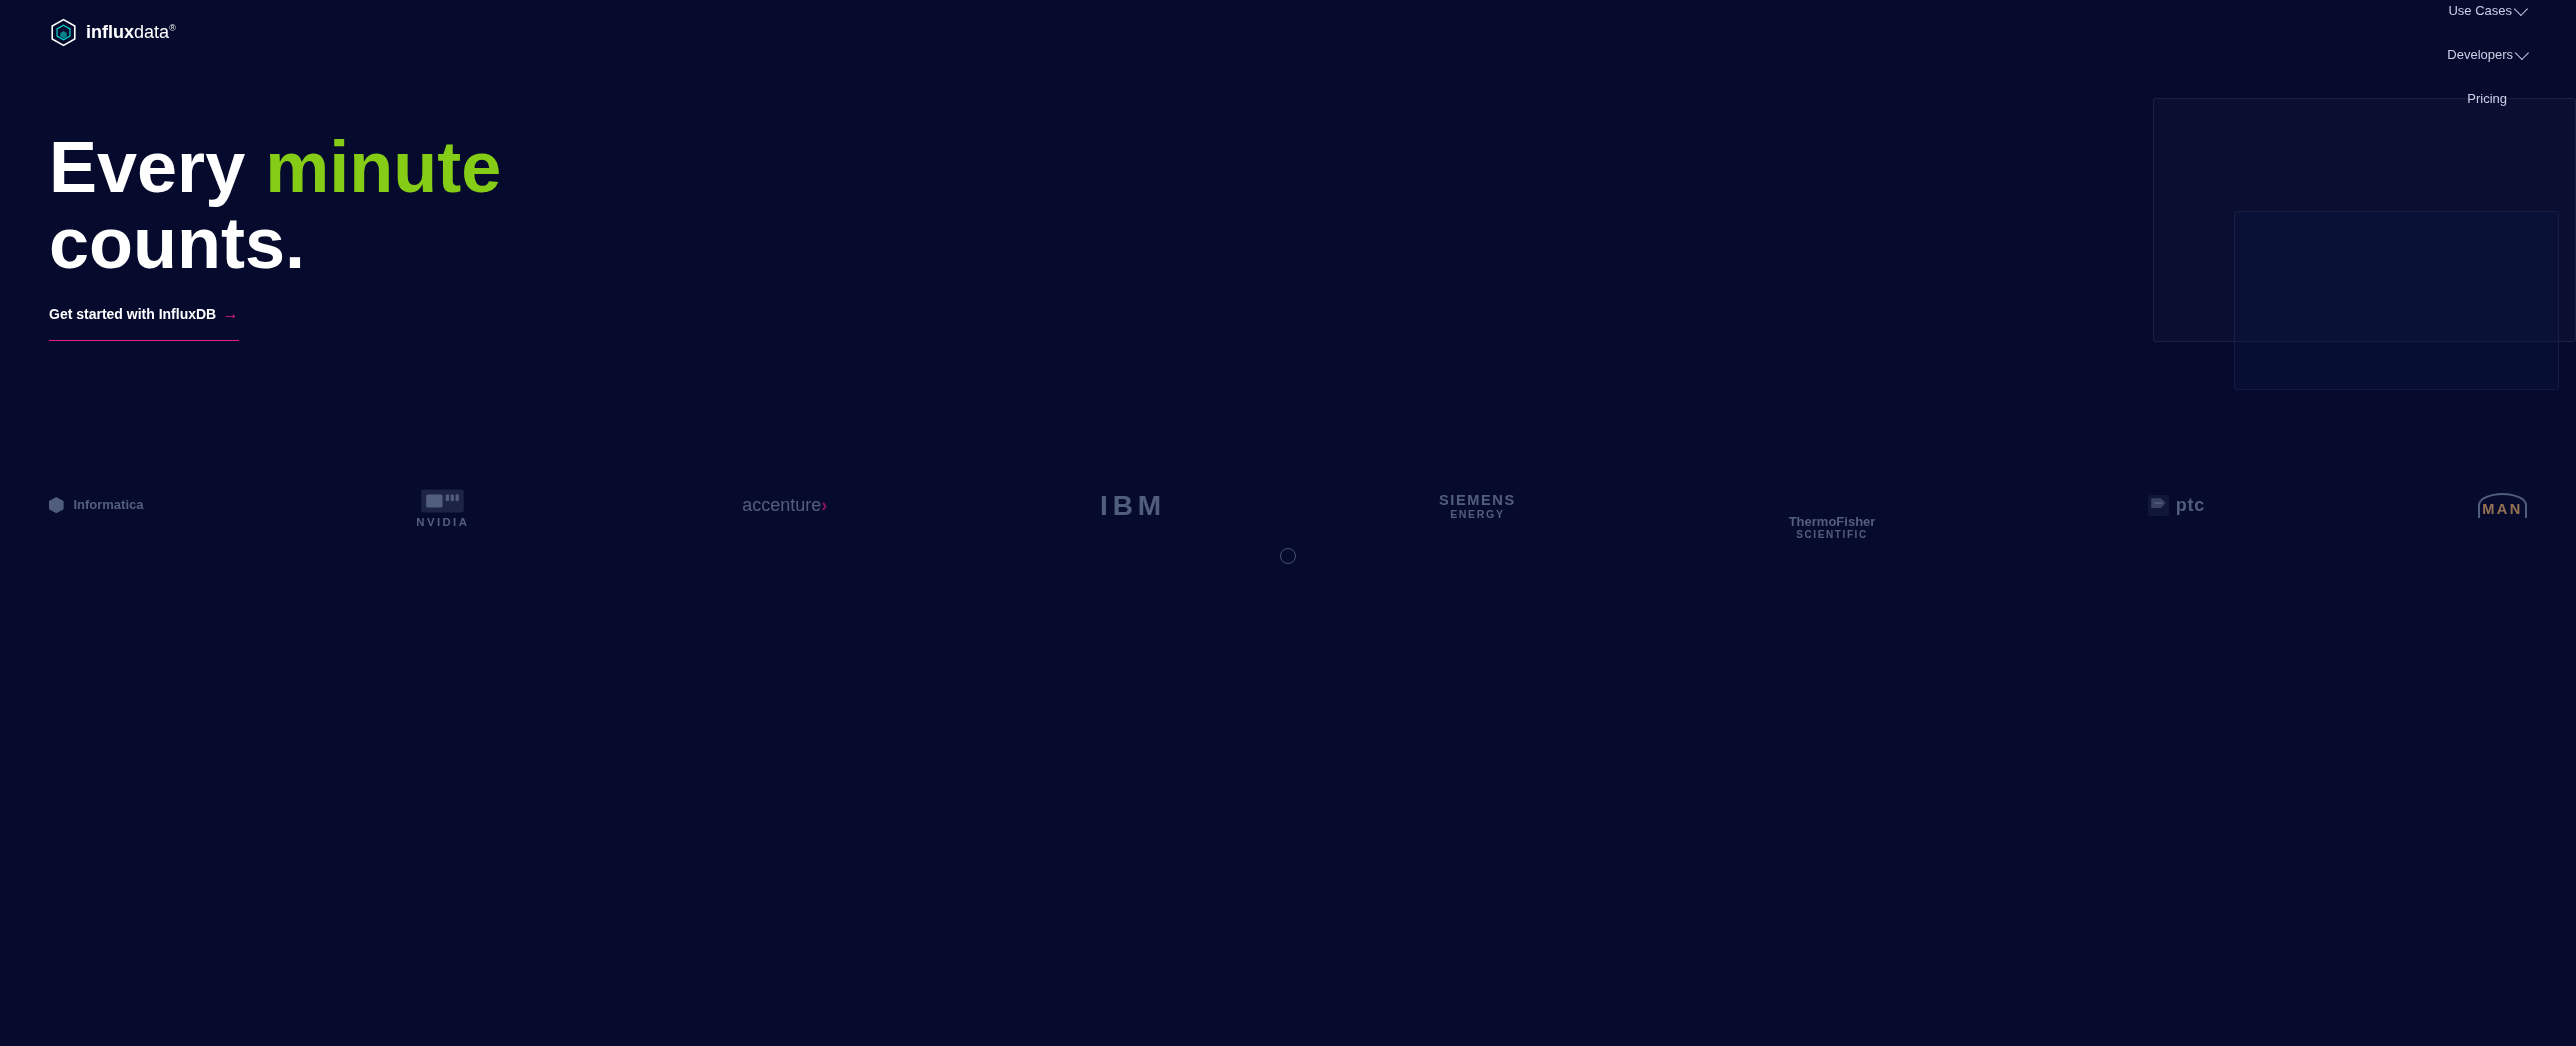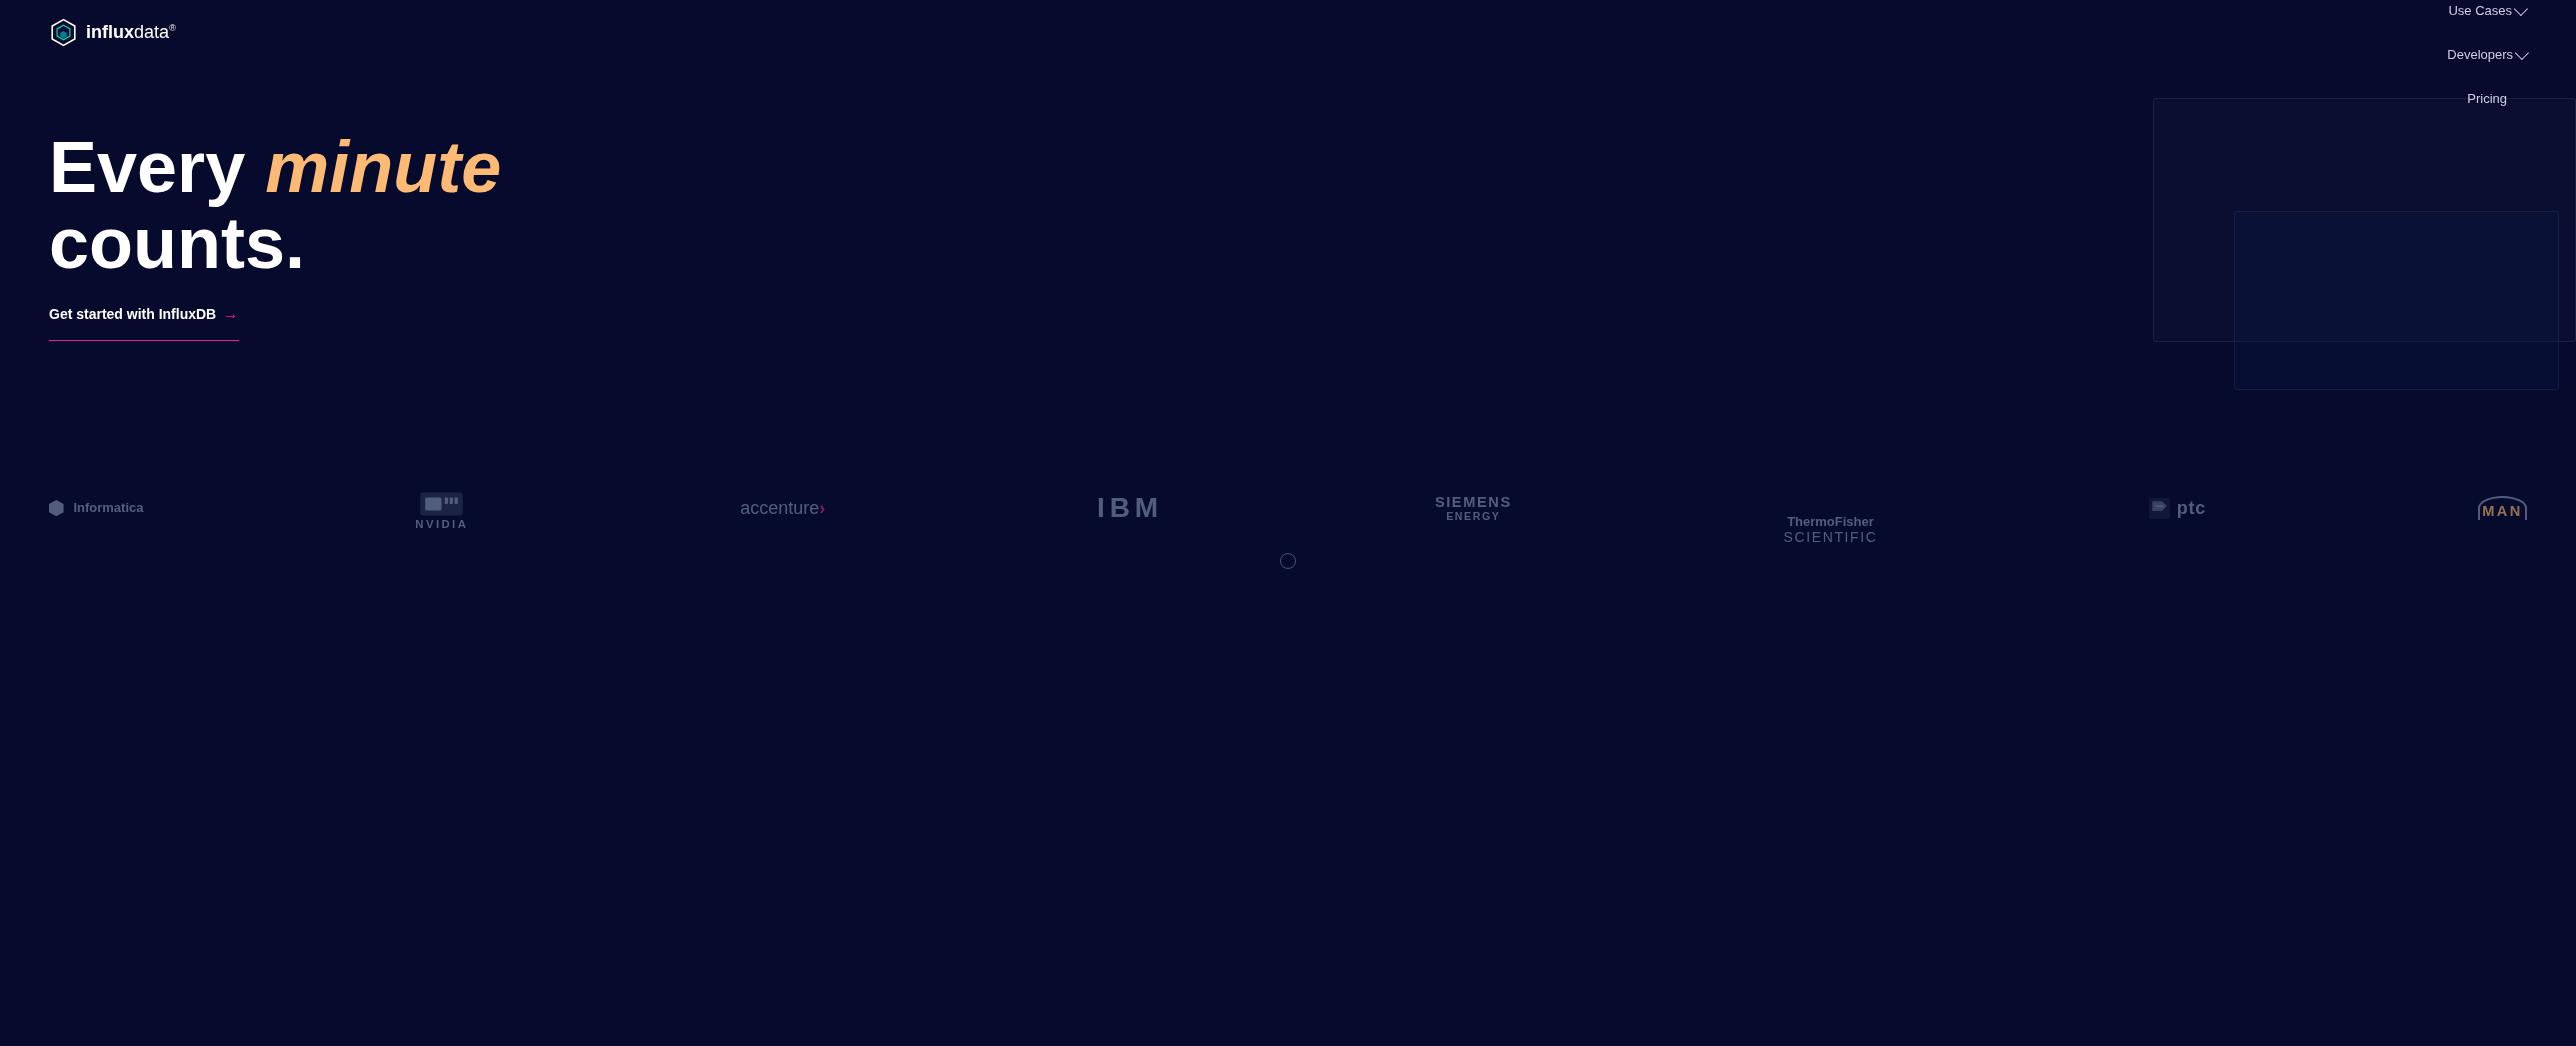--- a/index.html
+++ b/index.html
@@ -137,22 +137,21 @@
 
     .hero-headline {
       font-size: 72px;
       font-weight: 800;
       line-height: 1.05;
       margin-bottom: 23px;
       color: #ffffff;
     }
 
     .hero-headline .highlight {
-      color: #fdba74;
-      font-style: italic;
+      color: #84cc16;
     }
 
     .hero-subtext {
       font-size: 18px;
       line-height: 1.6;
       color: #b0b8d8;
       margin-bottom: 32.5px;
       max-width: 520px;
     }
 
@@ -375,21 +374,21 @@
       <span class="logo-ibm">IBM</span>
     </div>
 
     <div class="logo-item logo-siemens">
       <span style="color:#8899bb;font-size:14.6px;font-weight:900;letter-spacing:1.6px;">SIEMENS</span>
       <span style="color:#8899bb;font-size:10.6px;font-weight:600;letter-spacing:1.6px;">ENERGY</span>
     </div>
 
     <div class="logo-item logo-thermofisher">
       <span style="color:#8899bb;font-size:13px;font-weight:700;">ThermoFisher</span>
-      <span style="color:#8899bb;font-size:14px;letter-spacing:1.6px;font-weight:400;">SCIENTIFIC</span>
+      <span style="color:#8899bb;font-size:10px;letter-spacing:1.6px;font-weight:700;">SCIENTIFIC</span>
     </div>
 
     <div class="logo-item logo-ptc">
       <svg width="21" height="21" viewBox="0 0 26 26" fill="none">
         <rect x="0" y="0" width="26" height="26" rx="4" fill="#8899bb" opacity="0.15"></rect>
         <path d="M4 4 L16 4 L22 10 L16 16 L4 16 Z" fill="#8899bb" opacity="0.6"></path>
         <path d="M8 10 L18 10" stroke="#8899bb" stroke-width="2"></path>
       </svg>
       <span style="color:#8899bb;font-size:18px;font-weight:700;letter-spacing:0.8px;">ptc</span>
     </div>

